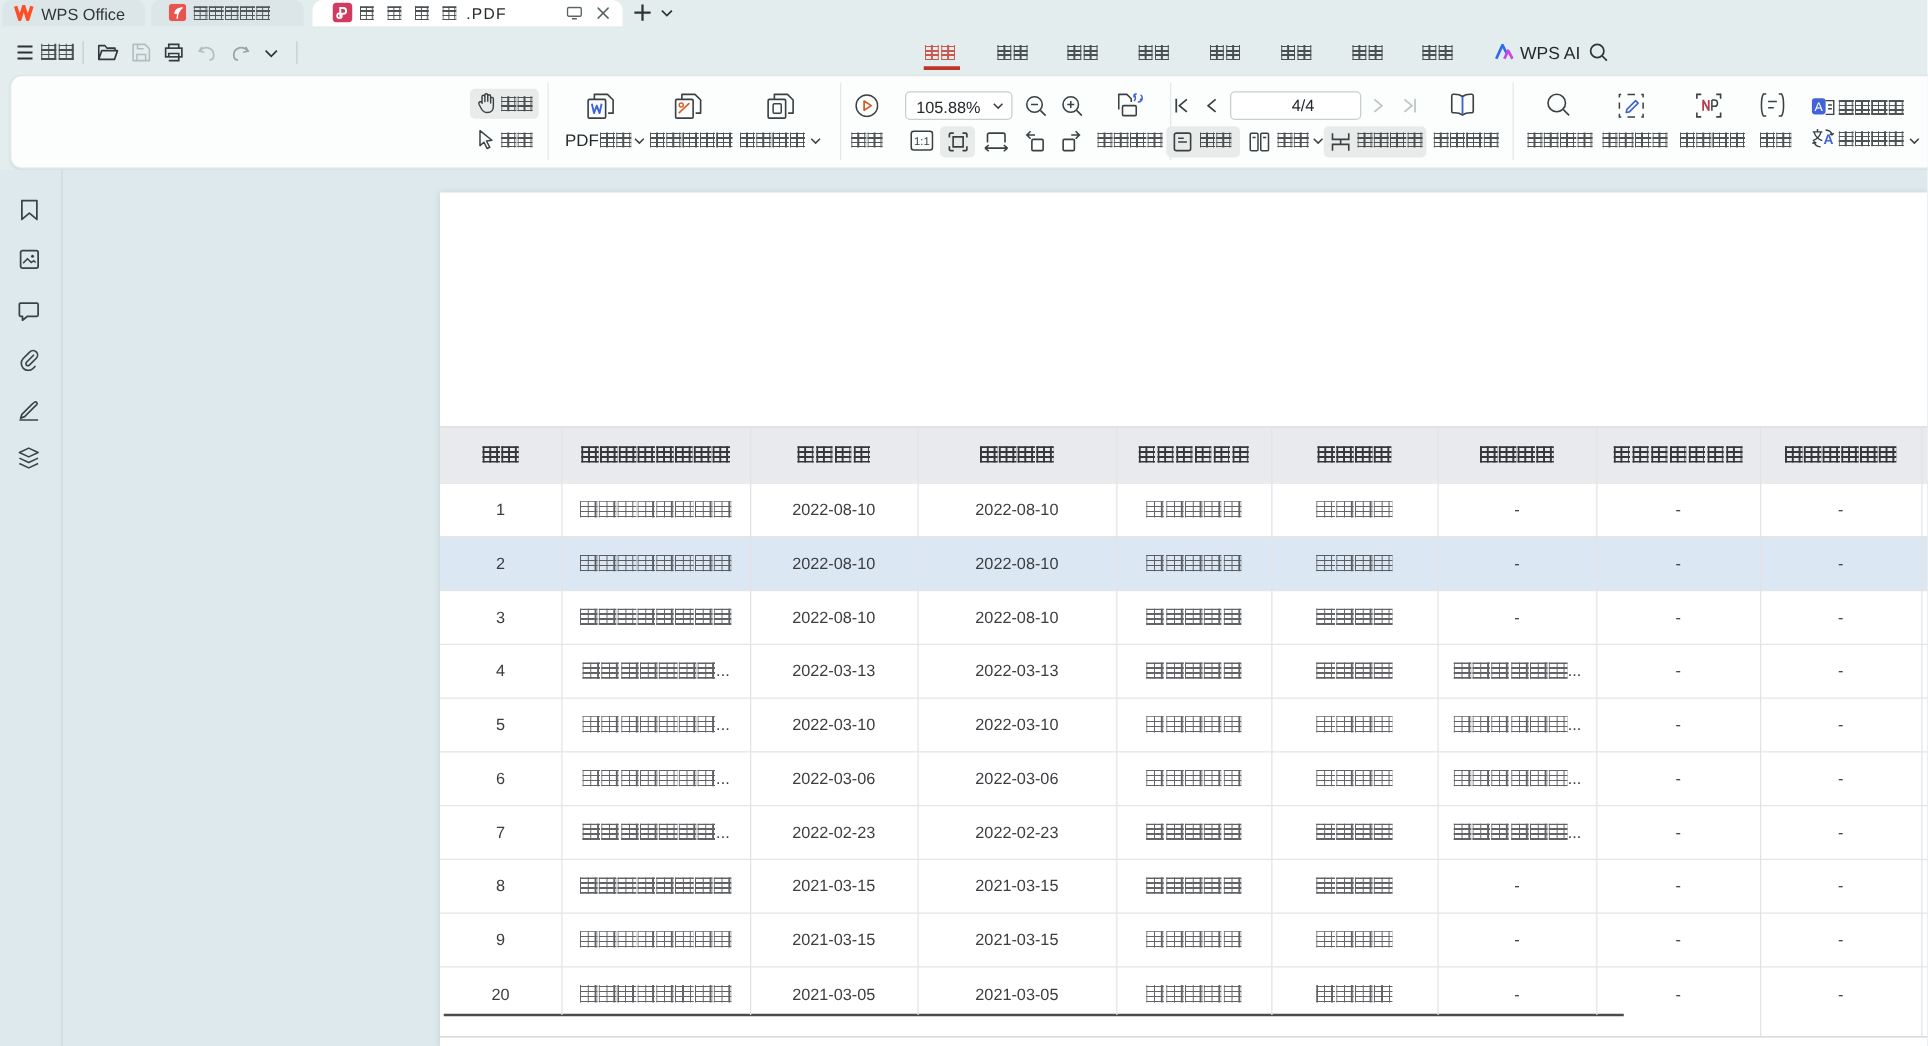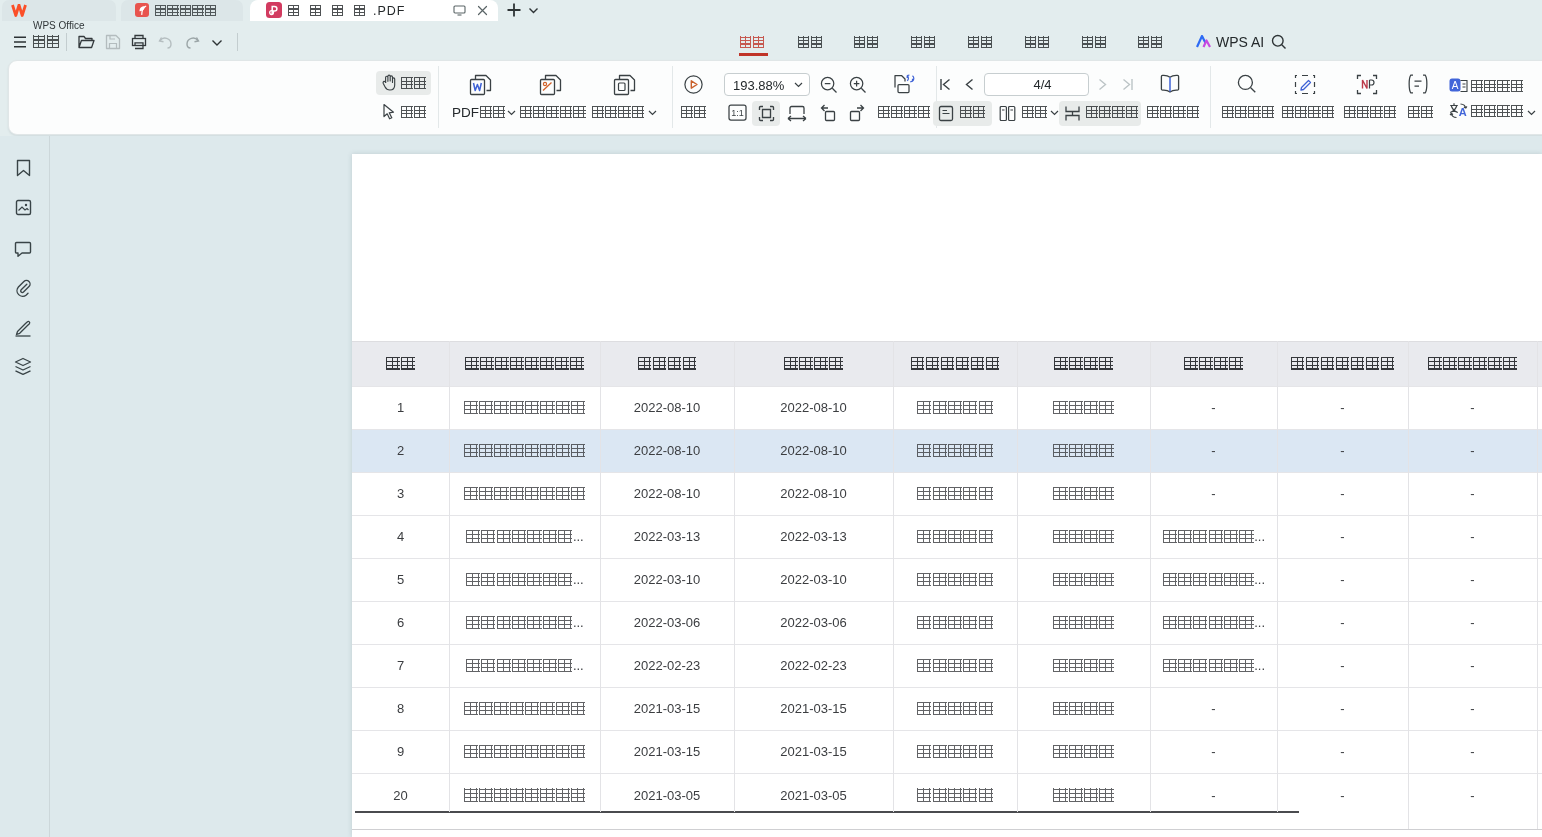--- a/index.html
+++ b/index.html
@@ -10,21 +10,21 @@
 .b i.h{font-size:15px;opacity:.92;background:repeating-linear-gradient(90deg,currentColor 0 .085em,transparent .085em .37em),
 repeating-linear-gradient(0deg,currentColor 0 .105em,transparent .105em .26em)}
 svg{display:block}
 .t i.h{font-size:15.4px}
 .ct{display:flex;align-items:center;justify-content:center}
 </style></head><body>
 <div class="a" style="left:2px;top:0;width:114px;height:21px;background:#dce6e8;border-radius:7px 7px 0 0"></div>
 <svg class="a" style="left:11px;top:4px" width="19" height="13" viewBox="0 0 19 13">
     <path d="M1.5 1 L4.8 11.5 L8 1 L11.2 11.5 L14.5 1" fill="none" stroke="#fb4f28" stroke-width="2.8" stroke-linejoin="round"></path>
   </svg>
-<div class="a" style="left:33px;top:20px;font-size:10px;color:#303638">WPS Office</div>
+<div class="a" style="left:33px;top:4px;font-size:13px;color:#303638">WPS Office</div>
 <div class="a" style="left:121px;top:0;width:122px;height:21px;background:#dce6e8;border-radius:7px 7px 0 0"></div>
 <svg class="a" style="left:135px;top:3px" width="14" height="14" viewBox="0 0 14 14">
     <rect x="0" y="0" width="14" height="14" rx="3" fill="#e8544e"></rect>
     <path d="M6.8 11.5 C6.8 8 7.6 5 10.7 3.2" fill="none" stroke="#fff" stroke-width="1.2" stroke-linecap="round"></path>
     <path d="M9.8 3 C6.4 3.4 4.3 5.2 4.5 8.2 C7.9 8.4 9.8 6.5 9.8 3 Z" fill="#fff"></path>
   </svg>
 <div class="a" style="left:154px;top:4px;font-size:12.5px;color:#303638"><i class="h"></i><i class="h"></i><i class="h"></i><i class="h"></i><i class="h"></i></div>
 <div class="a" style="left:250px;top:0;width:248px;height:21px;background:#fff;border-radius:8px 8px 0 0"></div>
 <svg class="a" style="left:266px;top:2px" width="16" height="16" viewBox="0 0 16 16">
     <rect x="0" y="0" width="16" height="16" rx="3.5" fill="#d23b60"></rect>
@@ -128,21 +128,21 @@
 <svg class="a" style="left:648px;top:110px" width="9" height="6" viewBox="0 0 9 6">
     <path d="M1 1 L4.5 4.5 L8 1" fill="none" stroke="#3a4144" stroke-width="1.2"></path>
   </svg>
 <div class="a" style="left:672px;top:66px;width:1px;height:62px;background:#e3e8e9"></div>
 <svg class="a" style="left:684px;top:75px" width="19" height="19" viewBox="0 0 19 19">
     <circle cx="9.5" cy="9.5" r="8.6" fill="none" stroke="#3a4144" stroke-width="1.2"></circle>
     <path d="M7.3 5.8 L13 9.5 L7.3 13.2 Z" fill="none" stroke="#c9602c" stroke-width="1.4" stroke-linejoin="round"></path>
   </svg>
 <div class="a" style="left:680px;top:105px;font-size:13.5px;color:#24292c"><i class="h"></i><i class="h"></i></div>
 <div class="a" style="left:724px;top:73px;width:86px;height:23px;border:1px solid #c7ced0;border-radius:4px;background:#fff"></div>
-<div class="a" style="left:733px;top:78px;font-size:13px;color:#24292c">193.88%</div>
+<div class="a" style="left:733px;top:78px;font-size:13px;color:#24292c">105.88%</div>
 <svg class="a" style="left:794px;top:82px" width="9" height="6" viewBox="0 0 9 6">
     <path d="M1 1 L4.5 4.5 L8 1" fill="none" stroke="#3a4144" stroke-width="1.2"></path>
   </svg>
 <svg class="a" style="left:820px;top:76px" width="18" height="18" viewBox="0 0 18 18">
     <circle cx="7.6" cy="7.6" r="6.2" fill="none" stroke="#3a4144" stroke-width="1.25"></circle>
     <path d="M12.3 12.3 L16.5 16.5" stroke="#3a4144" stroke-width="1.25"></path>
     <path d="M4.8 7.6 H10.4" stroke="#3a4144" stroke-width="1.25"></path>
   </svg>
 <svg class="a" style="left:849px;top:76px" width="18" height="18" viewBox="0 0 18 18">
     <circle cx="7.6" cy="7.6" r="6.2" fill="none" stroke="#3a4144" stroke-width="1.25"></circle>

